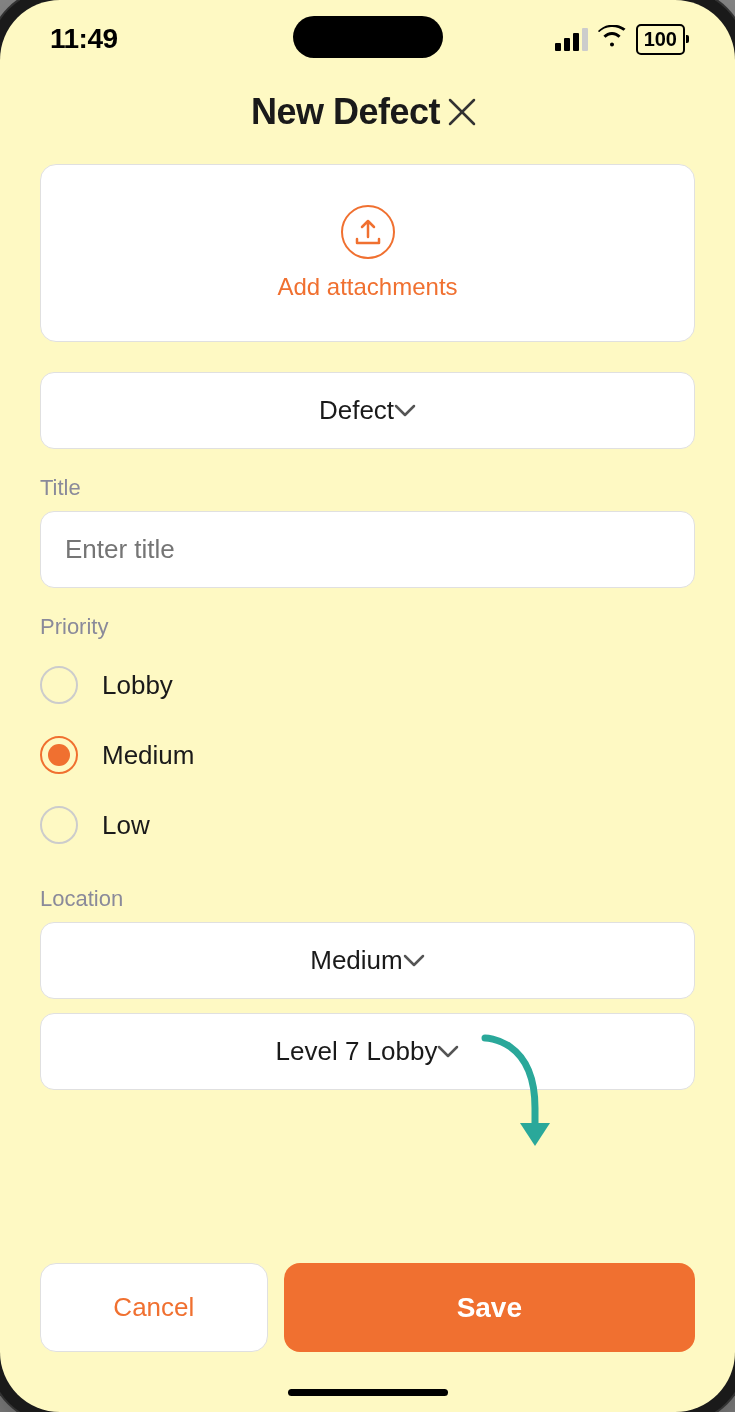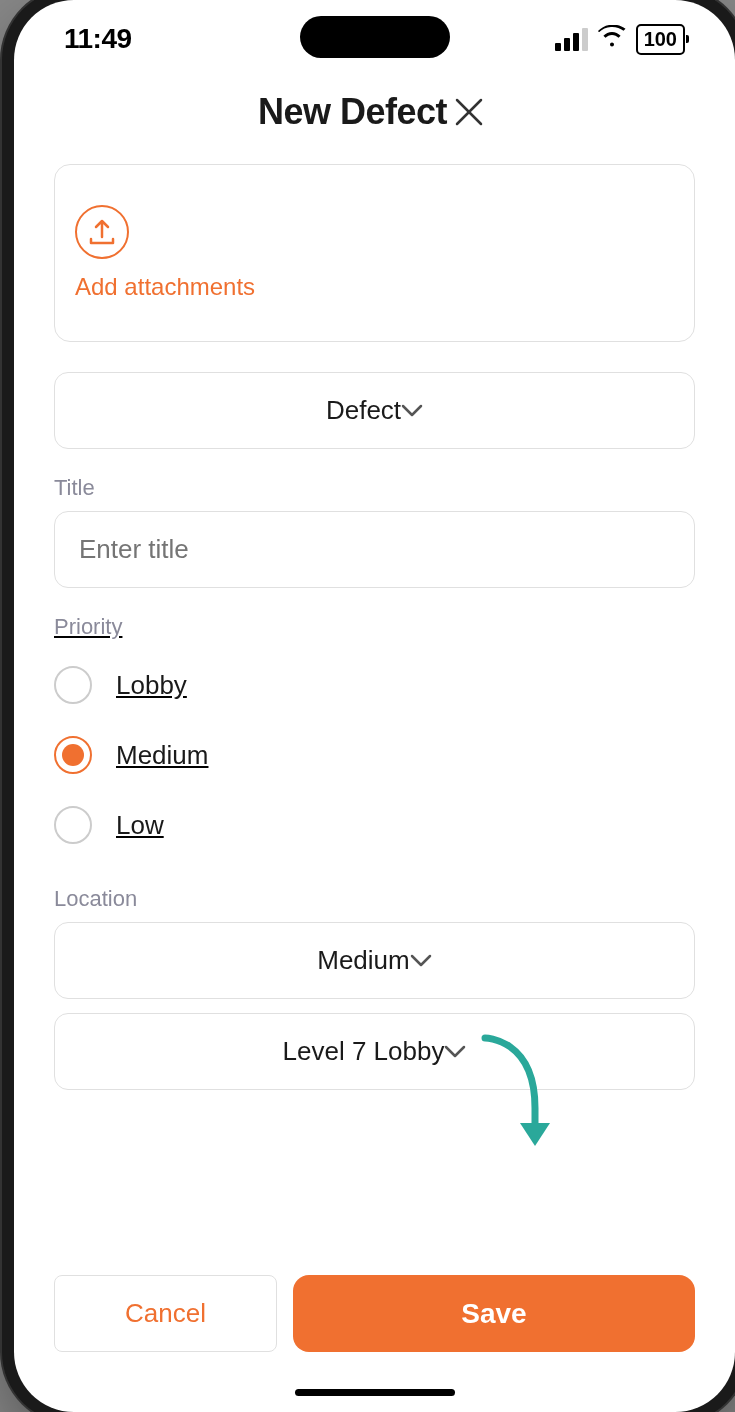--- a/index.html
+++ b/index.html
@@ -13,26 +13,25 @@
       display: flex;
       justify-content: center;
       align-items: center;
       min-height: 100vh;
       font-family: -apple-system, BlinkMacSystemFont, 'SF Pro Display', 'Helvetica Neue', sans-serif;
     }
 
     .phone-frame {
       width: 735px;
       height: 1412px;
-      background: #ffffff;
+      background: #fef9c3;
       border-radius: 60px;
       box-shadow: 0 0 0 12px #1a1a1a, 0 0 0 14px #333, 0 30px 80px rgba(0,0,0,0.5);
       position: relative;
       overflow: hidden;
-      margin-left: 14px;
     }
 
     
     .status-bar {
       display: flex;
       justify-content: space-between;
       align-items: center;
       padding: 18px 50px 0 50px;
       height: 60px;
     }
@@ -135,21 +134,21 @@
       cursor: pointer;
     }
 
     
     .upload-area {
       border: 1.5px solid #e0e0e0;
       border-radius: 16px;
       padding: 40px 20px;
       display: flex;
       flex-direction: column;
-      align-items: flex-start;
+      align-items: center;
       gap: 14px;
       margin-bottom: 30px;
       background: #fff;
     }
 
     .upload-icon-container {
       width: 54px;
       height: 54px;
       border: 2px solid #f07030;
       border-radius: 50%;
@@ -200,21 +199,20 @@
       width: 100%;
       font-size: 26px;
       color: #aaa;
       background: #fff;
       outline: none;
     }
 
     
     .priority-section {
       margin-bottom: 26px;
-      text-decoration: underline;
     }
 
     .radio-option {
       display: flex;
       align-items: center;
       gap: 24px;
       padding: 16px 0;
       cursor: pointer;
     }
 
@@ -264,23 +262,23 @@
       position: absolute;
       bottom: 60px;
       left: 40px;
       right: 40px;
       display: flex;
       gap: 16px;
     }
 
     .cancel-btn {
       flex: 1;
-      padding: 22px 20px;
+      padding: 28px 20px;
       border: 1.5px solid #e0e0e0;
-      border-radius: 8px;
+      border-radius: 16px;
       background: #fff;
       color: #f07030;
       font-size: 26px;
       font-weight: 500;
       cursor: pointer;
       text-align: center;
     }
 
     .save-btn {
       flex: 2;

